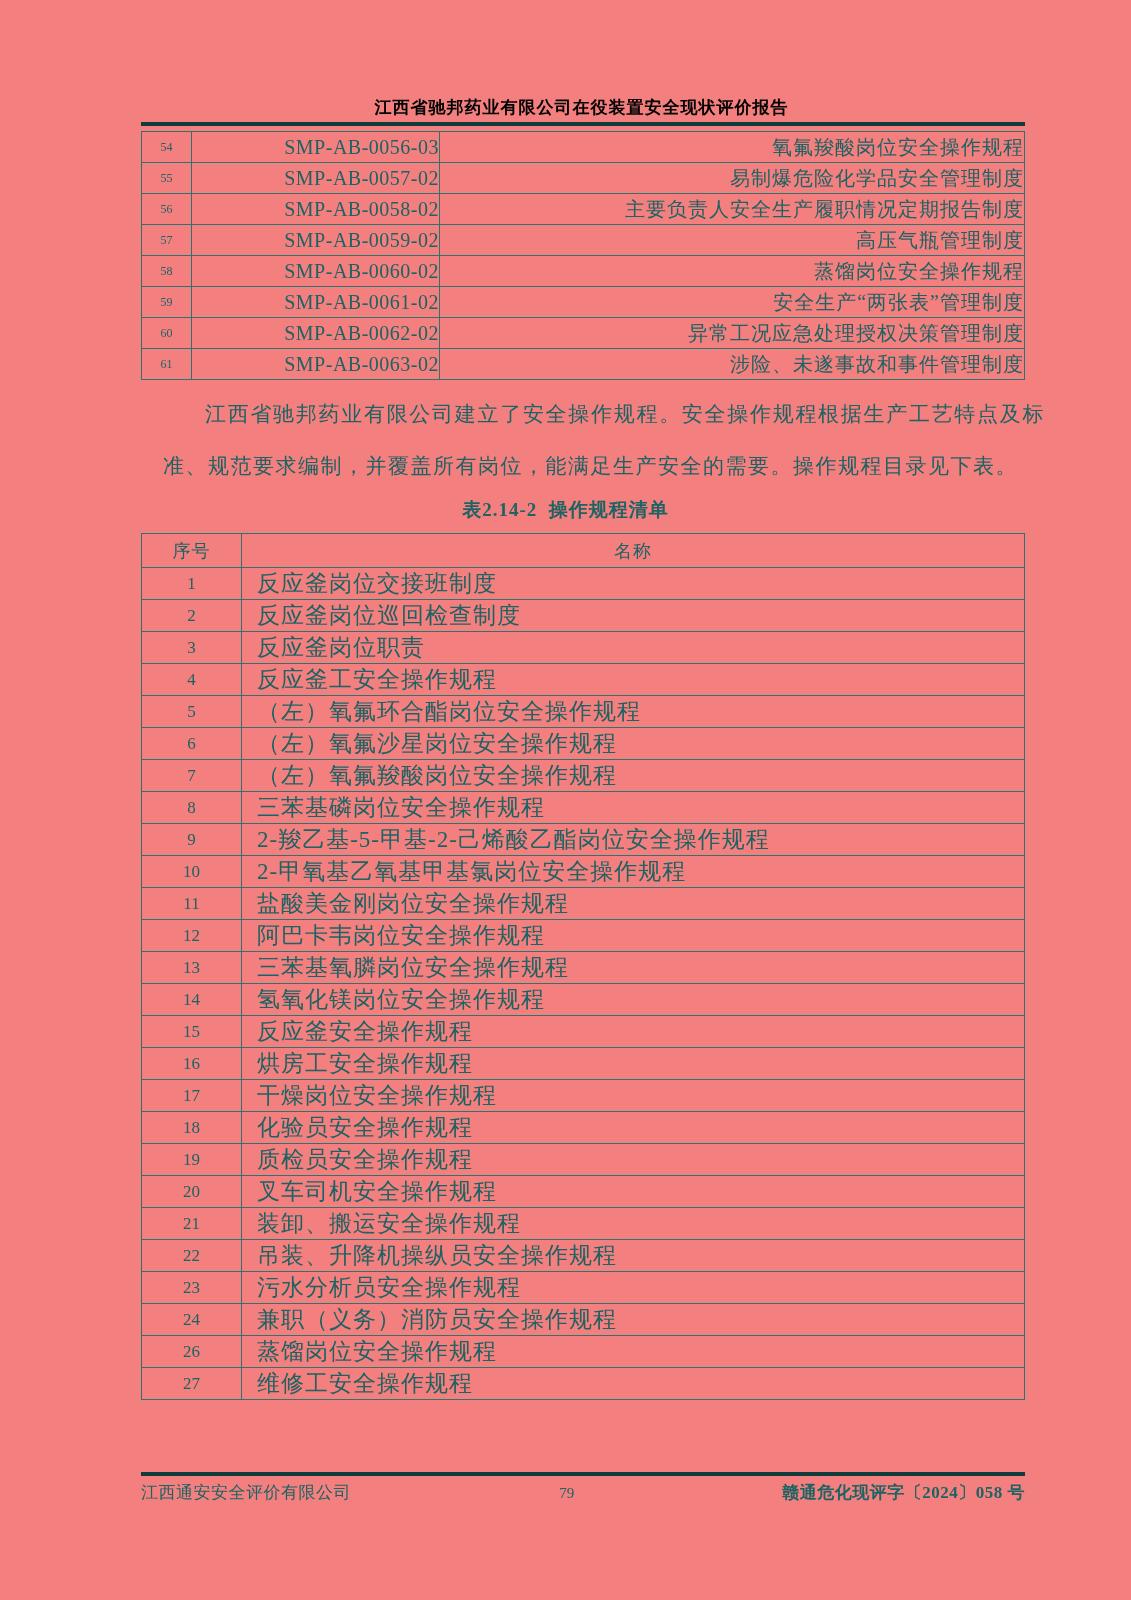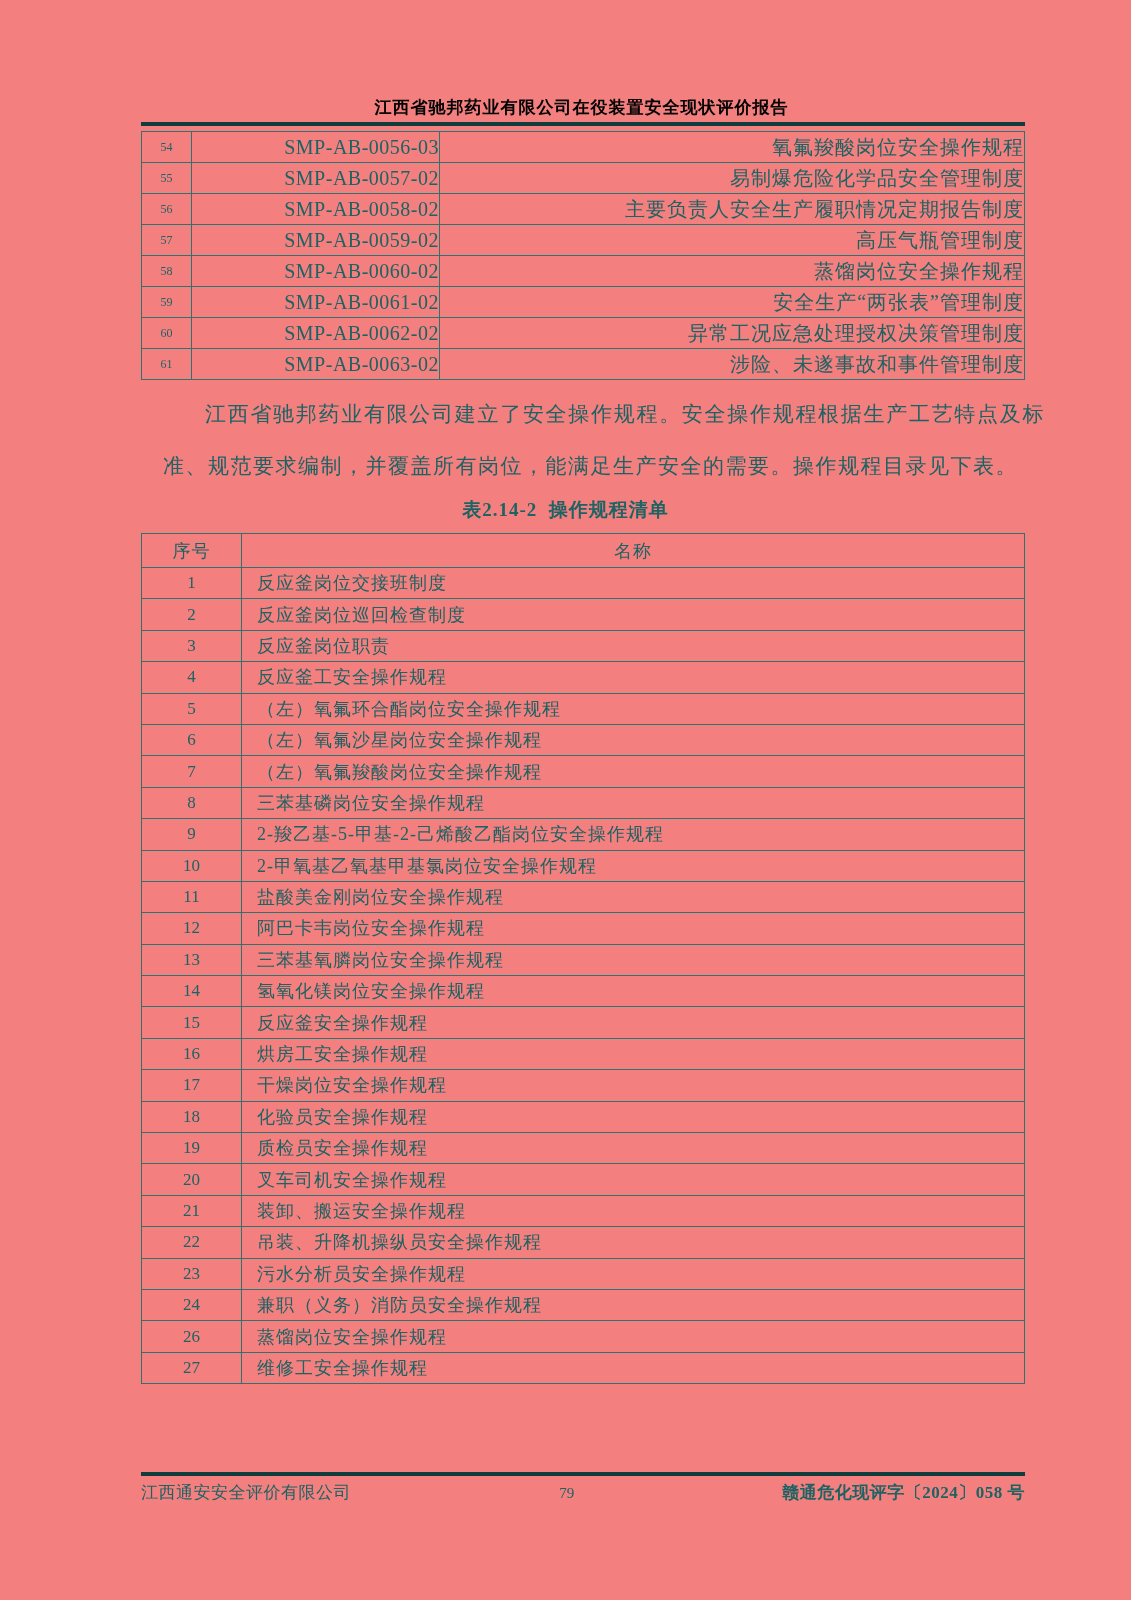--- a/index.html
+++ b/index.html
@@ -37,21 +37,21 @@
     text-align:justify; text-indent:2em;margin-left:20px;
   }
 
   .t2-caption {
     position:absolute; top:497px; left:0; width:100%;
     text-align:center; font-size:19px; font-weight:bold;
     letter-spacing:1px; white-space:pre;
   }
   .t2 { position:absolute; top:533px; left:141px; width:884px; }
   .t2 th { height:34px; font-size:18px; text-align:center; letter-spacing:1px; }
-  .t2 td { height:31.4px; font-size:18px; }
+  .t2 td { height:31.4px; font-size:23px; }
   .t2 .c-no   { text-align:center; font-size:17px; }
   .t2 .c-name { padding-left:15px; letter-spacing:1px; }
 
   .footer-rule {
     position:absolute; top:1472px; left:141px; width:884px; height:4px;
     background:#113c3c;
   }
   .footer-row {
     position:absolute; top:1481px; left:141px; width:884px;
     display:flex; justify-content:space-between; align-items:baseline;

